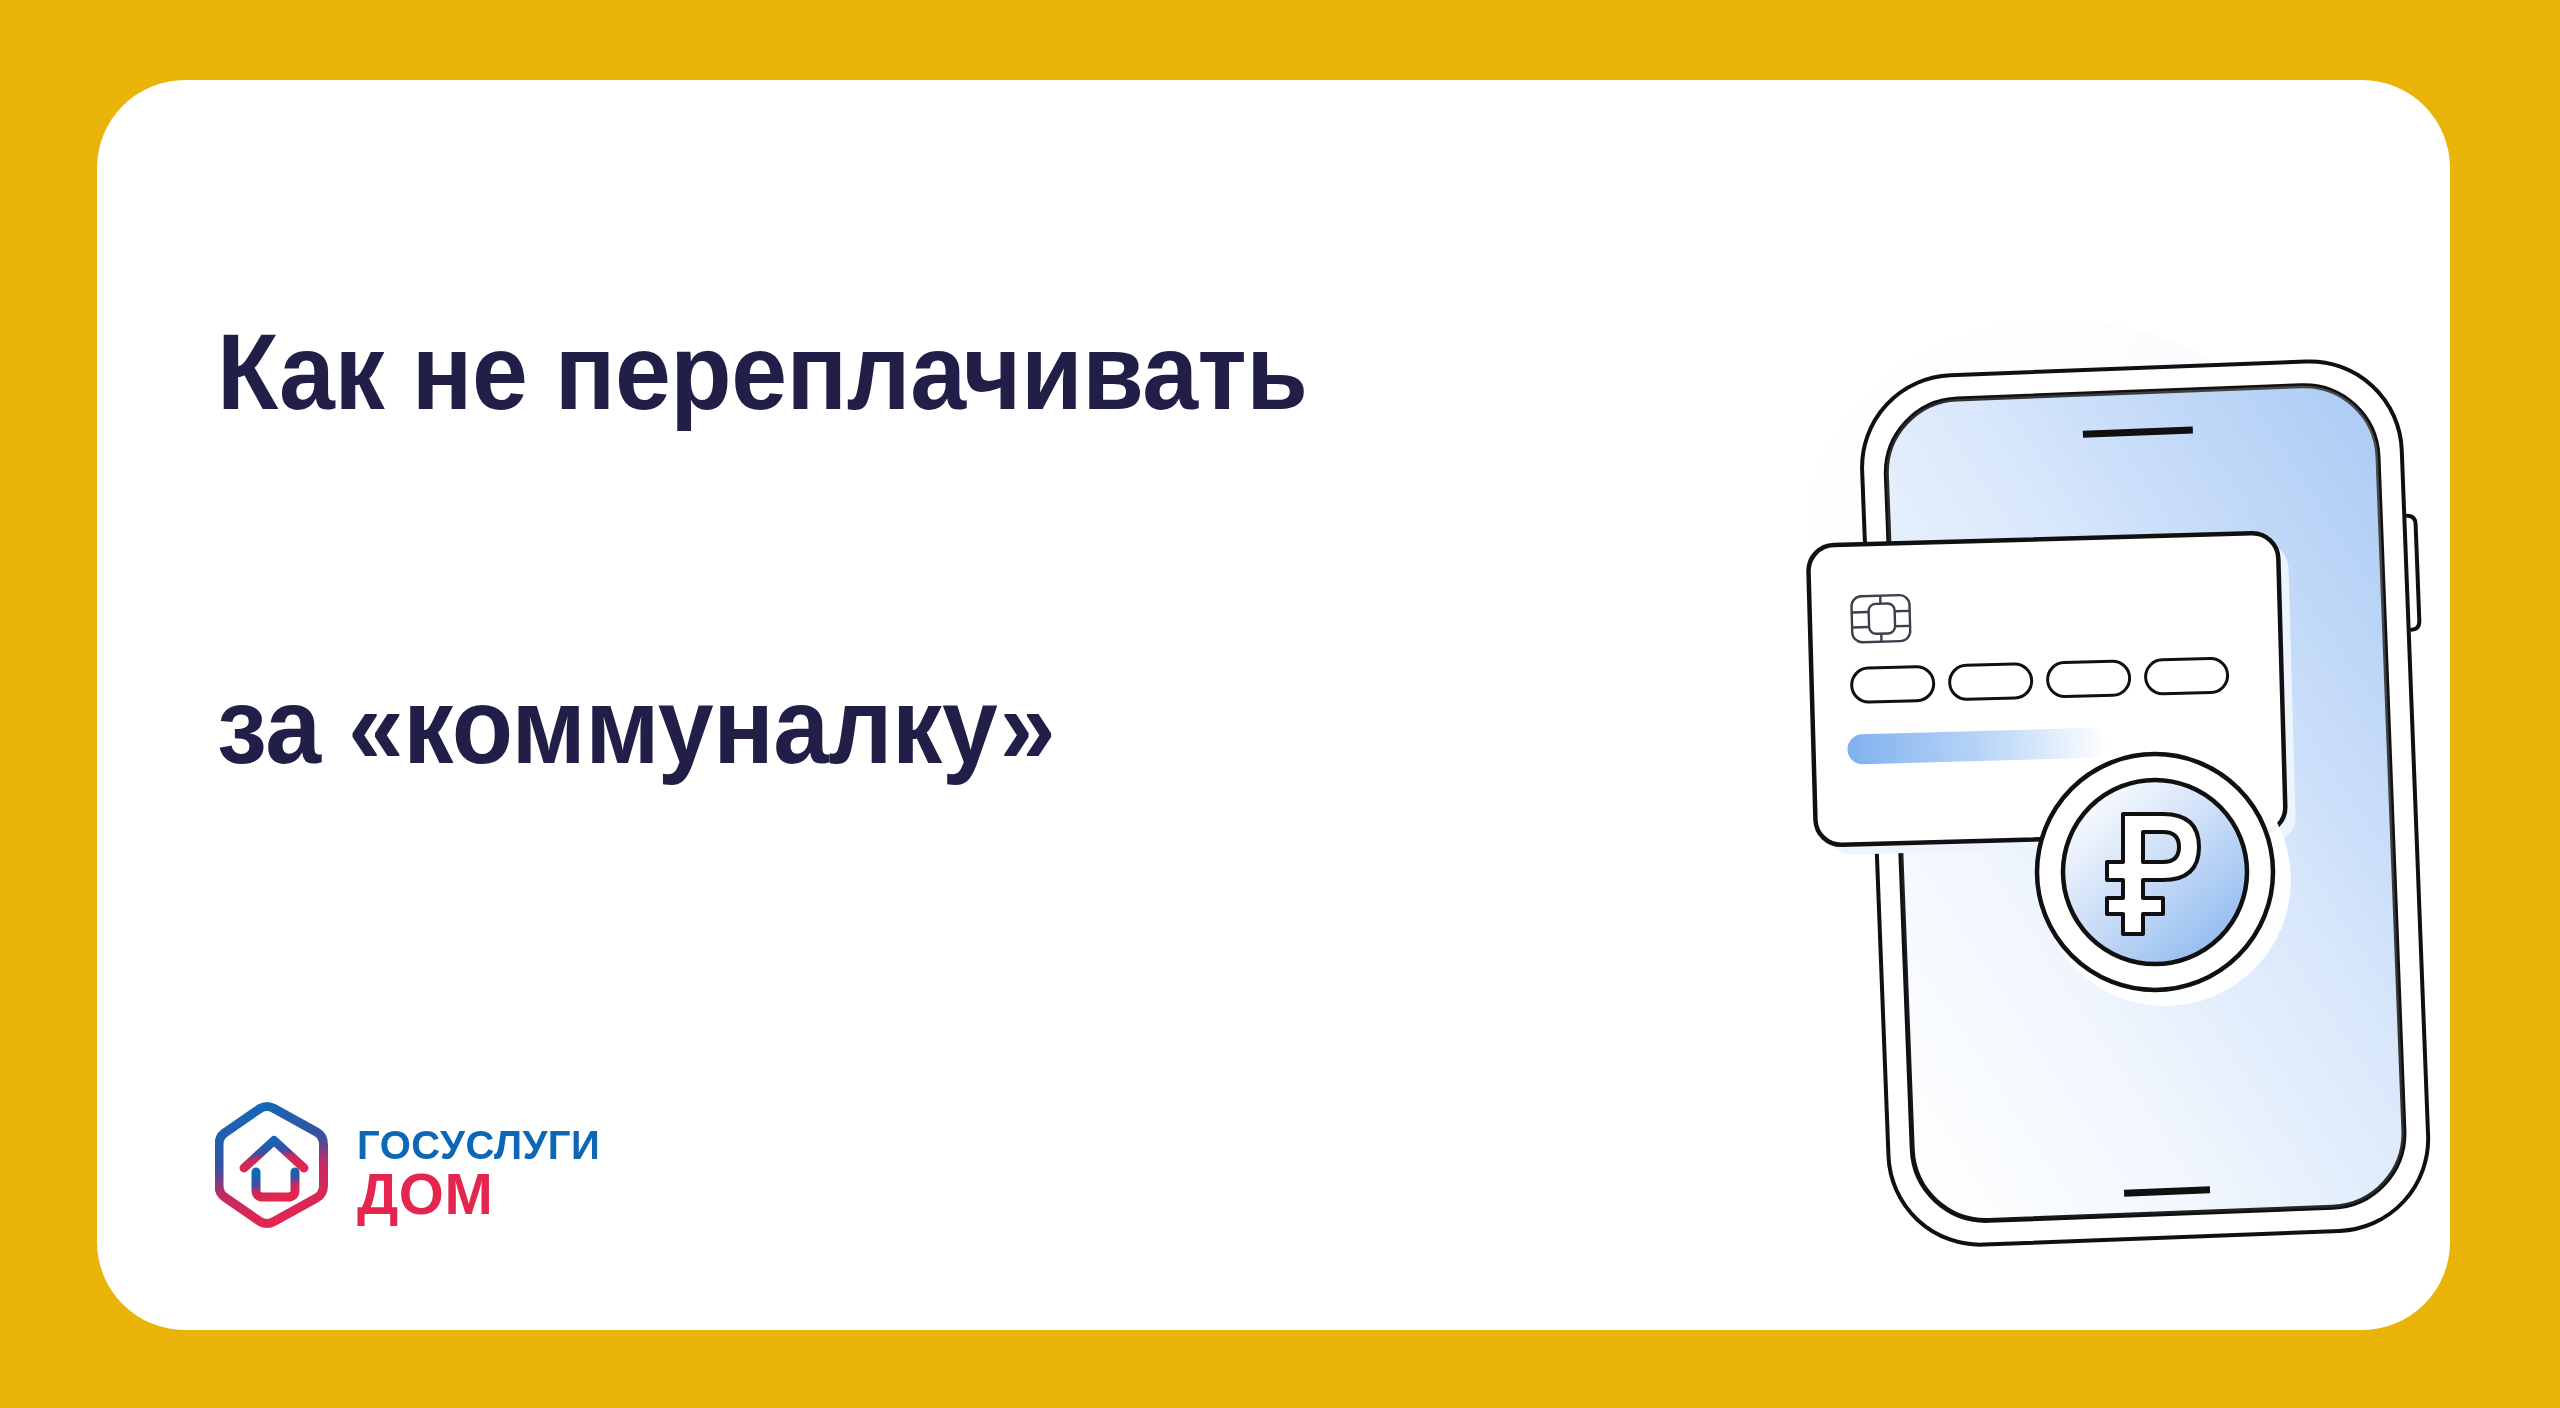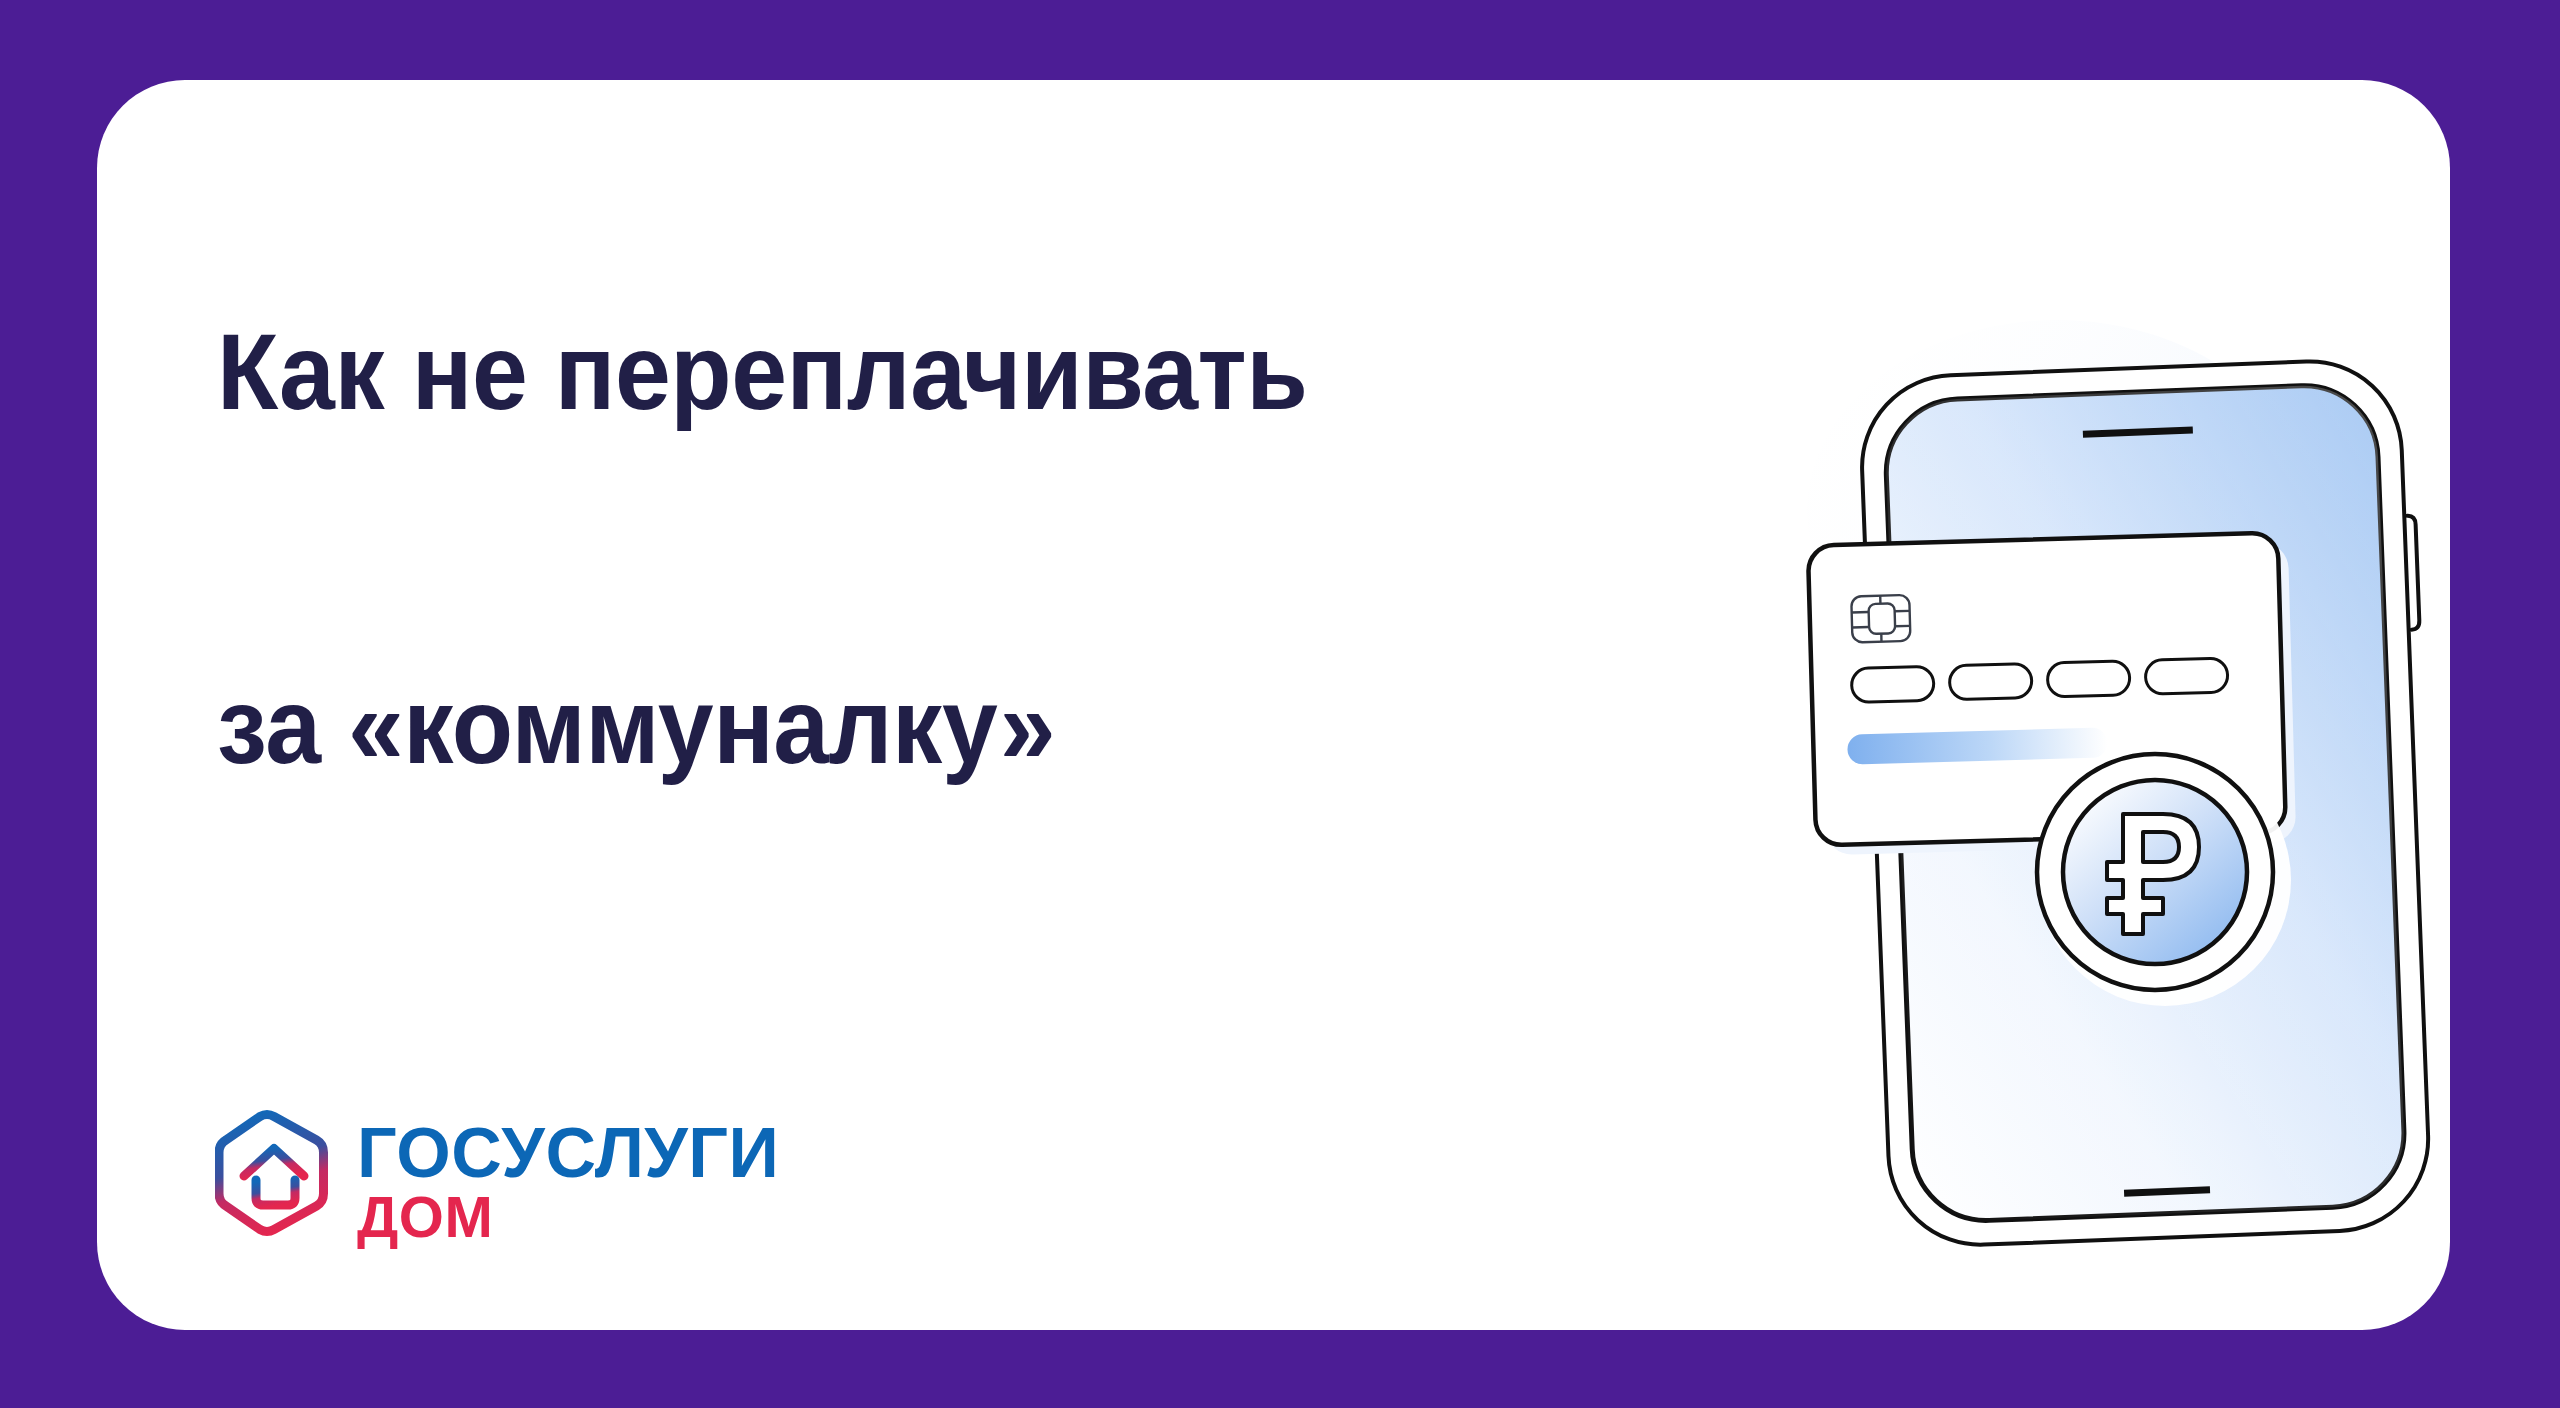--- a/index.html
+++ b/index.html
@@ -10,21 +10,21 @@
   }
   body {
     font-family: "Liberation Sans", "DejaVu Sans", sans-serif;
   }
 
   .stage {
     position: relative;
     width: 2560px;
     height: 1408px;
     overflow: hidden;
-    background: #4c1d95;
+    background: #eab308;
   }
 
   
   .card-surface {
     position: absolute;
     left: 97px;
     top: 80px;
     width: 2353px;
     height: 1250px;
     background: #ffffff;
@@ -71,21 +71,21 @@
   .logo-words {
     display: flex;
     flex-direction: column;
     line-height: 0.96;
     font-family: "Liberation Sans", "DejaVu Sans", sans-serif;
     font-weight: 700;
     letter-spacing: 0.5px;
   }
   .logo-word-top {
     color: #0c67b6;
-    font-size: 70px;
+    font-size: 40px;
     margin-top: 18px;
   }
   .logo-word-bottom {
     color: #e4264e;
     font-size: 58px;
     margin-top: 2px;
   }
 
   
   .illustration {

